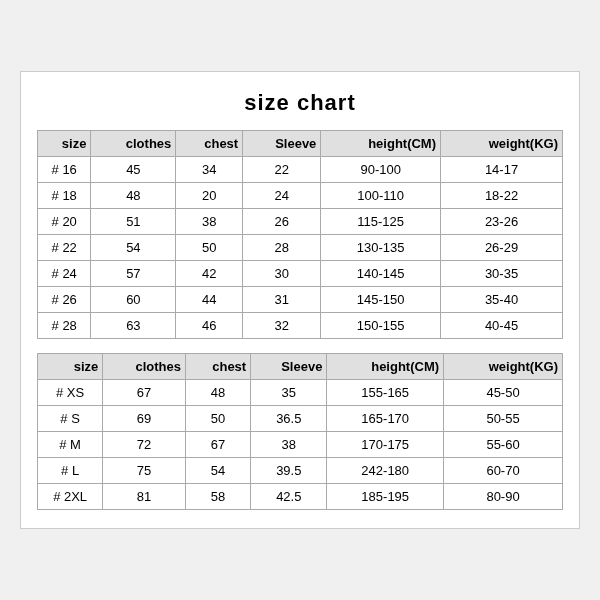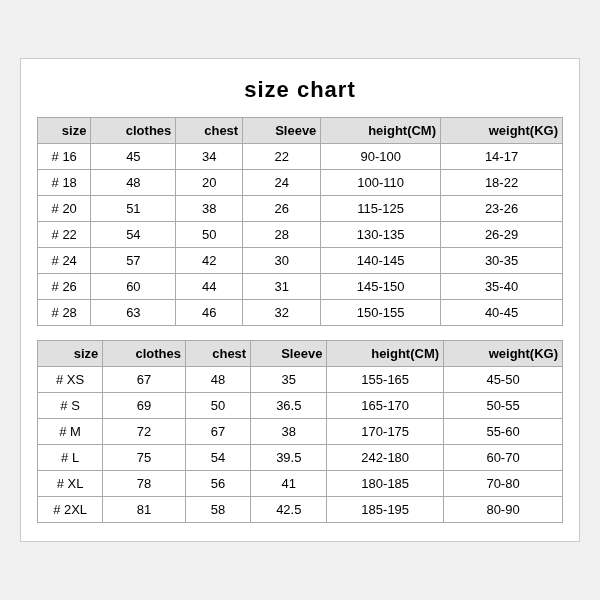--- a/index.html
+++ b/index.html
@@ -168,28 +168,20 @@
         </tr>
         <tr>
           <td># L</td>
           <td>75</td>
           <td>54</td>
           <td>39.5</td>
           <td>242-180</td>
           <td>60-70</td>
         </tr>
         <tr>
-          <td># XL</td>
-          <td>78</td>
-          <td>56</td>
-          <td>41</td>
-          <td>180-185</td>
-          <td>70-80</td>
-        </tr>
-        <tr>
           <td># 2XL</td>
           <td>81</td>
           <td>58</td>
           <td>42.5</td>
           <td>185-195</td>
           <td>80-90</td>
         </tr>
       </tbody>
   </table>
 </div>

